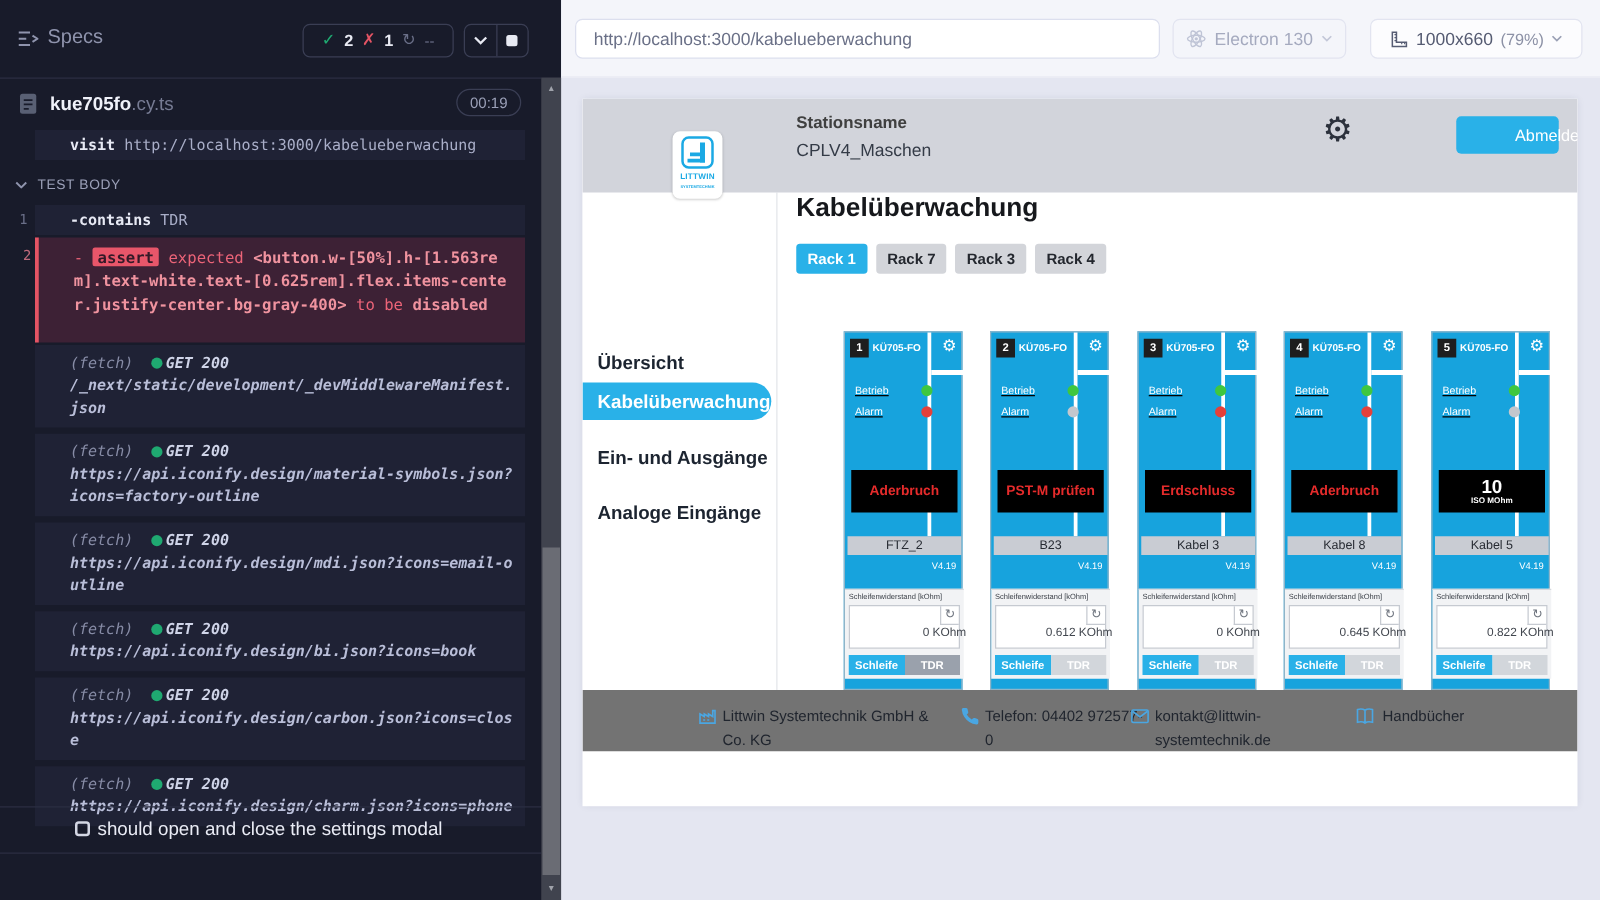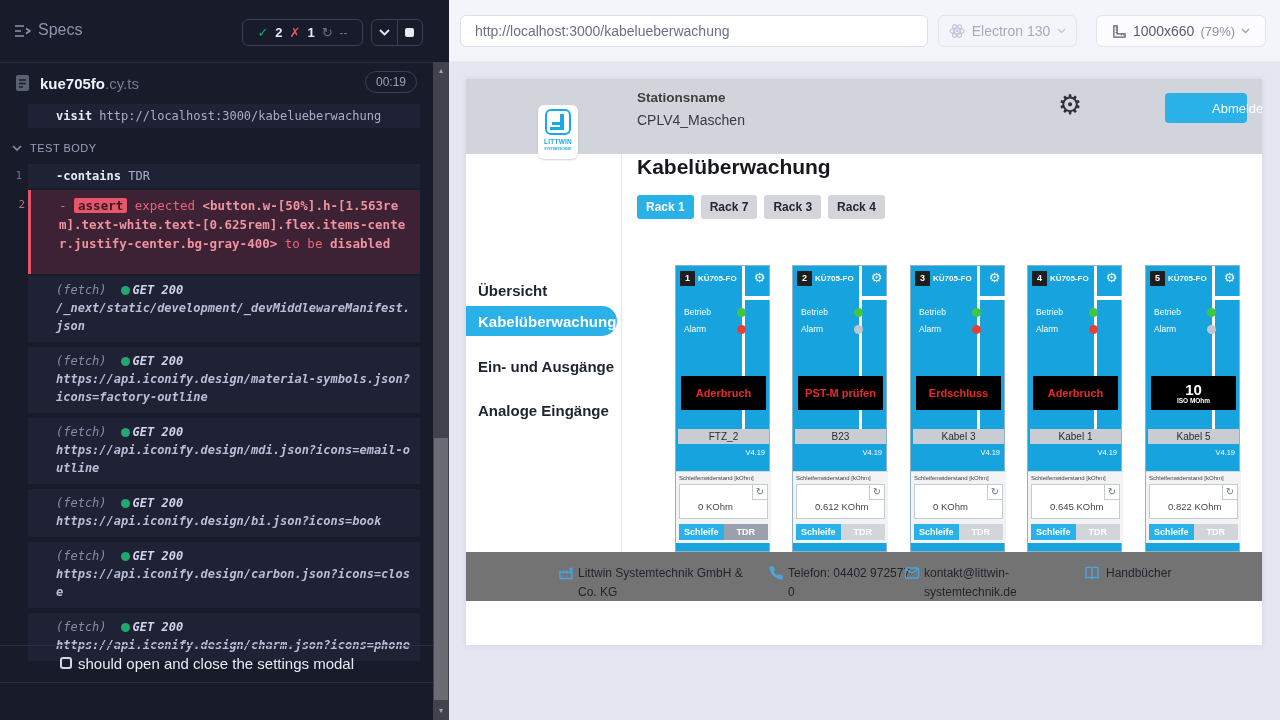--- a/index.html
+++ b/index.html
@@ -129,42 +129,42 @@
   
   .card { position:absolute; top:186px; width:95px; height:287px; background:#17a3dd;
           border:1px solid #8fb4c8; z-index:1; }
   .vline { position:absolute; left:66px; top:0; width:3px; height:163px; background:#fff; }
   .rgap  { position:absolute; left:69px; top:30px; width:26px; height:4px; background:#fff; }
   .badge { position:absolute; left:4px; top:5px; width:15px; height:15px; background:#1e1e1e;
            color:#fff; font-size:9px; font-weight:bold; text-align:center; line-height:15px; }
   .model { position:absolute; left:22px; top:8px; color:#fff; font-size:8px; font-weight:bold; }
   .cgear { position:absolute; left:72px; top:4px; width:23px; text-align:center; color:#fff;
            font-size:13px; cursor:pointer; }
-  .led { position:absolute; left:8px; display:flex; align-items:center; gap:24px; }
+  .led { position:absolute; left:8px; display:flex; align-items:center; gap:24px;text-decoration:underline; }
   .led.l1 { top:41px; } .led.l2 { top:58px; }
   .ltxt { color:#fff; font-size:8.5px; width:29px; }
   .dot { width:9px; height:9px; border-radius:50%; }
   .dot.green { background:#3fc73f; } .dot.red { background:#e4403a; } .dot.gray { background:#c3c7cd; }
   .disp { position:absolute; left:5px; top:110px; width:85px; height:34px; background:#000;
           display:flex; flex-direction:column; align-items:center; justify-content:center; }
   .disp .d1 { color:#e52b2b; font-size:11px; font-weight:bold; white-space:nowrap; }
   .disp.info .d1 { color:#fff; font-size:15px; line-height:15px; }
   .disp .d2 { color:#fff; font-size:6.5px; font-weight:bold; }
   .cable { position:absolute; left:2px; top:163px; width:91px; height:15px; background:#c9ccd3;
            color:#272b33; font-size:10px; text-align:center; line-height:15px; }
   .ver { position:absolute; right:4px; top:182px; color:#fff; font-size:7.5px; }
   .panel { position:absolute; left:0; top:205px; width:95px; height:72px; background:#f2f3f5;
            border-top:1px solid #d6d9de; }
   .rlabel { position:absolute; left:3px; top:3px; font-size:6px; color:#3a3f47; }
   .vbox { position:absolute; left:3px; top:12px; width:89px; height:35px; background:#fff;
           border:1px solid #c6cad1; }
   .refresh { position:absolute; right:0; top:0; width:15px; height:15px; border-left:1px solid #c6cad1;
              border-bottom:1px solid #c6cad1; text-align:center; line-height:14px; font-size:10px;
              color:#6f757f; cursor:pointer; }
-  .val { position:absolute; left:18px; top:16px; width:89px; text-align:left; font-size:9.5px; color:#41464e; }
+  .val { position:absolute; left:4px; top:16px; width:89px; text-align:right; font-size:9.5px; color:#41464e; }
   .btns { position:absolute; left:3px; top:52px; width:89px; height:16px; display:flex; }
   .btns button { flex:1; border:none; color:#fff; font-size:9px; font-weight:bold; cursor:pointer;
                  font-family:"Liberation Sans", sans-serif; }
   .bloop { background:#29b1e8; }
   .btdr.dark { background:#9aa1ac; } .btdr.light { background:#d2d6db; }
 
   
   #app-footer { position:absolute; left:0; top:473px; width:796px; height:49px; background:#737373;
                 z-index:10; }
   .f-icon { position:absolute; top:13px; width:16px; height:16px; }
@@ -464,21 +464,21 @@
             <span class="dot green"></span>
           </div>
         <div class="led l2">
             <span class="ltxt">Alarm</span>
             <span class="dot red"></span>
           </div>
         <div class="disp">
             <div class="d1">Aderbruch</div>
             <div class="d2"></div>
           </div>
-        <div class="cable">Kabel 1</div>
+        <div class="cable">Kabel 8</div>
         <div class="ver">V4.19</div>
         <div class="panel">
           <div class="rlabel">Schleifenwiderstand [kOhm]</div>
           <div class="vbox">
             <div class="refresh glyph">↻</div>
             <div class="val">0.645 KOhm</div>
           </div>
           <div class="btns">
             <button class="bloop">Schleife</button>
             <button class="btdr light">TDR</button>

